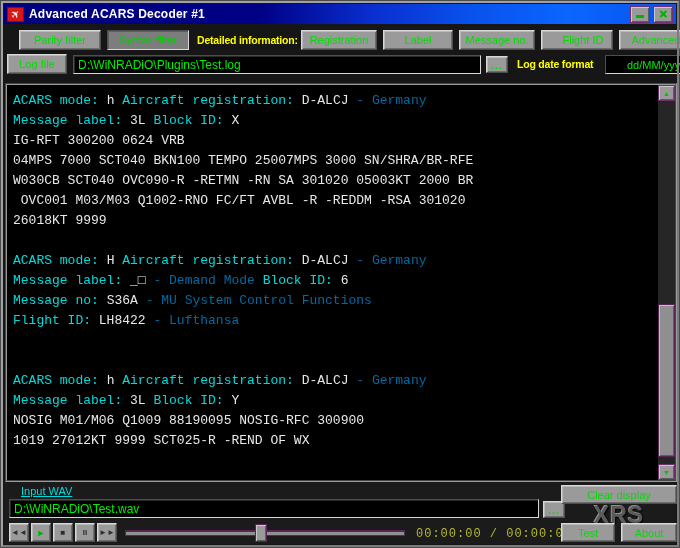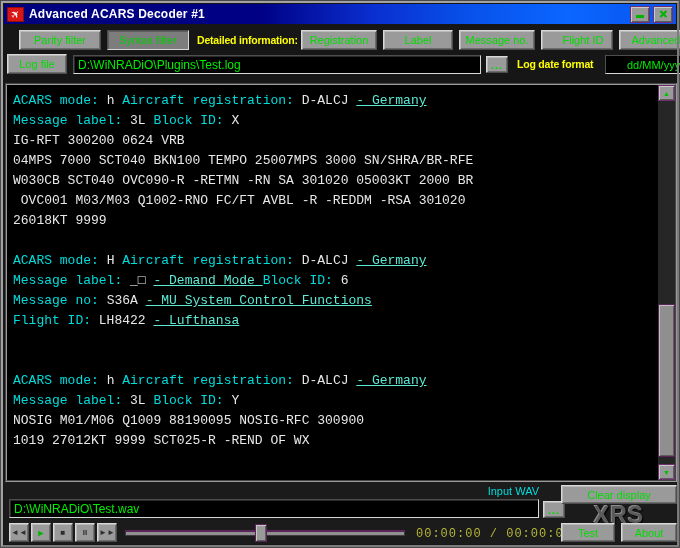--- a/index.html
+++ b/index.html
@@ -64,38 +64,38 @@
   
   .terminal{position:absolute;left:4px;top:82px;width:672px;height:399px;
     background:#000;border:2px groove #9a9a9a;box-sizing:border-box;}
   .term-text{position:absolute;left:0;top:0;right:17px;bottom:0;overflow:hidden;
     padding:6px 0 0 6px;
     font-family:"Liberation Mono","DejaVu Sans Mono",monospace;
     font-size:13px;line-height:20px;white-space:pre;}
   .term-line{height:20px;}
   .seg-cyan{color:#00dcdc;}
   .seg-white{color:#e8e8e8;}
-  .seg-green{color:#5eead4;text-decoration:underline;}
+  .seg-green{color:#0369a1;}
 
   
   .scrollbar{position:absolute;top:0;right:0;bottom:0;width:17px;background:#262626;}
   .sb-btn{position:absolute;left:0;width:17px;height:16px;background:#9a9a9a;
     border:1px solid #6d2f6d;box-shadow:inset 1px 1px 0 #c8c8c8,inset -1px -1px 0 #5d5d5d;
     box-sizing:border-box;display:flex;align-items:center;justify-content:center;
     color:#00c000;font-size:7px;cursor:default;}
   .sb-up{top:0;}
   .sb-down{bottom:0;}
   .sb-thumb{position:absolute;left:0;width:17px;top:219px;height:153px;background:#8f8f8f;
     border:1px solid #5a2458;box-shadow:inset 1px 1px 0 #c0c0c0,inset -1px -1px 0 #5d5d5d;
     box-sizing:border-box;cursor:default;}
 
   
   .bottom{position:absolute;left:3px;right:3px;top:481px;bottom:3px;background:#1b1b1b;}
-  .input-wav-label{position:absolute;left:5px;top:3px;width:530px;text-align:right;
-    color:#00dcdc;font-size:11px;}
+  .input-wav-label{position:absolute;left:17px;top:3px;width:530px;text-align:left;
+    color:#00dcdc;font-size:11px;text-decoration:underline;}
   .wav-field{left:5px;top:17px;width:530px;height:19px;}
   .time-display{position:absolute;left:412px;top:45px;width:150px;
     color:#b6b636;font-family:"Liberation Mono","DejaVu Sans Mono",monospace;
     font-size:12px;letter-spacing:1px;white-space:nowrap;}
   .pb-btn{top:41px;width:20px;height:19px;font-size:8px;color:#2e2e2e;}
   .pb-btn .g-play{color:#00b400;font-size:9px;}
   .slider-track{position:absolute;left:121px;top:48px;width:280px;height:6px;
     background:#909090;border:1px solid #3c3c3c;border-top:2px solid #5a2458;
     box-sizing:border-box;}
   .slider-thumb{position:absolute;left:251px;top:42px;width:12px;height:18px;

